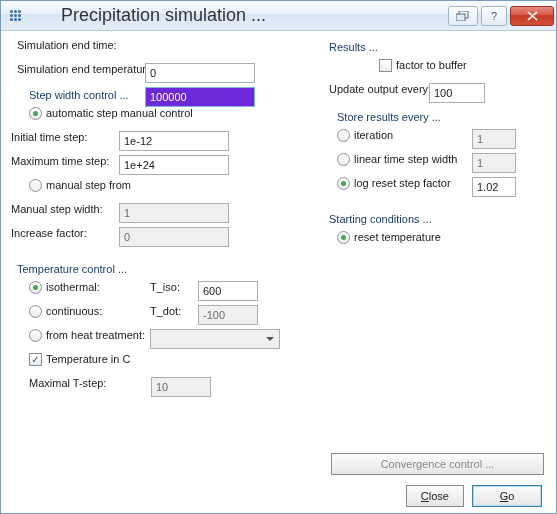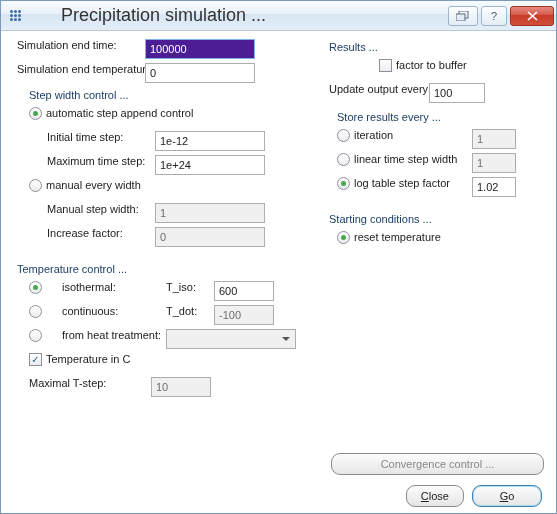--- a/index.html
+++ b/index.html
@@ -76,40 +76,40 @@
     flex: 1;
     display: flex;
     gap: 18px;
   }
   .col-left { width: 300px; }
   .col-right { flex: 1; display:flex; flex-direction:column; }
 
   .group-title { color: #1a3f66; margin: 2px 0 6px 0; }
   .indent1 { margin-left: 6px; }
   .indent2 { margin-left: 18px; }
-  .indent3 { margin-left: 36px; }
+  .indent3 { }
 
   .row { display: flex; height: 24px; }
   .label { white-space: nowrap; }
   .label-128 { width: 128px; }
   .label-108 { width: 108px; }
-  .label-104 { width: 104px; margin-left: 16px; }
+  .label-104 { width: 104px; }
   .label-88  { width: 88px; }
   .label-100 { width: 100px; }
   .fill { flex: 1; }
 
   input[type=text] {
     height: 20px;
     border: 1px solid #abadb3;
     background: #fff;
     font: inherit;
     padding: 1px 4px;
     color: #222;
   }
-  input[type=text].selected { background: #4c1d95; color: #fff; border-color: #7eb4ea; }
+  input[type=text].selected { background: #6d28d9; color: #fff; border-color: #7eb4ea; margin-top: 48px; }
   input[type=text]:disabled { background: #f0f0f0; color: #6d6d6d; }
   .w110 { width: 110px; }
   .w60  { width: 60px; }
   .w56  { width: 56px; }
   .w44  { width: 44px; }
 
   .cb, .rb {
     width: 13px; height: 13px; border: 1px solid #8e8f9a;
     background: linear-gradient(to bottom, #fff, #e9ecef);
     display: inline-flex; align-items: center; justify-content: center;
@@ -138,21 +138,21 @@
   }
   .combo.disabled { color: #888; background: #f0f0f0; }
   .combo.wide { width: 130px; }
   .combo.w90 { width: 90px; }
 
   .separator { height: 10px; }
 
   .btn {
     height: 22px;
     border: 1px solid #8b8b8b;
-    border-radius: 9px;
+    border-radius: 0;
     background: linear-gradient(to bottom, #fcfcfc, #e6e6e6);
     display: inline-flex; align-items: center; justify-content: center;
     padding: 8px 14px;
     font: inherit;
     color: #222;
   }
   .btn.disabled { color: #888; }
   .btn.primary { border-color: #3c7fb1; box-shadow: 0 0 0 1px #b0dcf5 inset; }
   .btn.full { width: 100%; justify-content: center; }
   .btn .accel { text-decoration: underline; }
@@ -217,35 +217,35 @@
           <div class="label label-128">Simulation end temperature:</div>
           <input type="text" class="w110" value="0" style="">
         </div>
 
         <div class="group-title indent2">Step width control ...</div>
 
         <div class="row indent2">
           <span class="rb">
               <span class="dot"></span>
             </span>
-          <div class="label">automatic step append  control</div>
+          <div class="label">automatic step manual  control</div>
         </div>
 
         <div class="row indent3">
           <div class="label label-108">Initial time step:</div>
           <input type="text" class="w110" value="1e-12" style="">
         </div>
         <div class="row indent3">
           <div class="label label-108">Maximum time step:</div>
           <input type="text" class="w110" value="1e+24" style="">
         </div>
 
         <div class="row indent2">
           <span class="rb"></span>
-          <div class="label">manual every width</div>
+          <div class="label">manual step from</div>
         </div>
         <div class="row indent3">
           <div class="label label-108">Manual step width:</div>
           <input type="text" class="w110" disabled="" value="1" style="">
         </div>
         <div class="row indent3">
           <div class="label label-108">Increase factor:</div>
           <input type="text" class="w110" disabled="" value="0" style="">
         </div>
 
@@ -311,21 +311,21 @@
           </div>
           <div class="row right-inner">
             <span class="rb"></span>
             <div class="label" style="width:118px">linear time step width</div>
             <input type="text" class="w44" disabled="" value="1" style="">
           </div>
           <div class="row right-inner">
             <span class="rb">
                 <span class="dot"></span>
               </span>
-            <div class="label" style="width:118px">log table step factor</div>
+            <div class="label" style="width:118px">log reset step factor</div>
             <input type="text" class="w44" value="1.02" style="">
           </div>
         </div>
 
         <div class="right-block">
           <div class="group-title">Starting conditions ...</div>
           <div class="row right-inner">
             <span class="rb">
                 <span class="dot"></span>
               </span>

